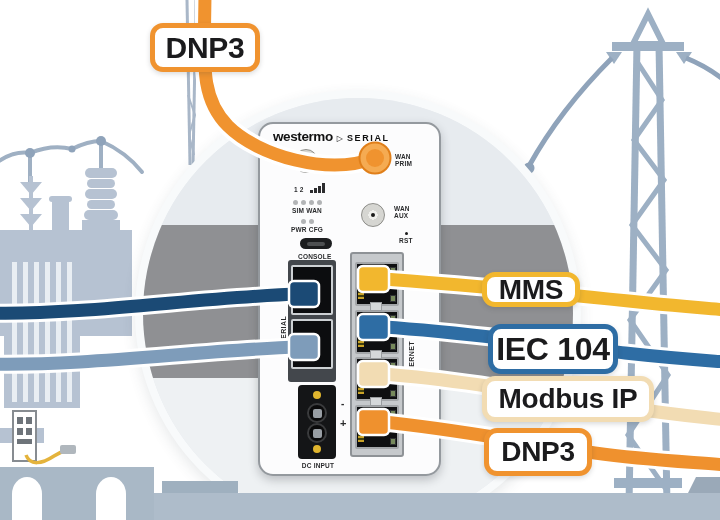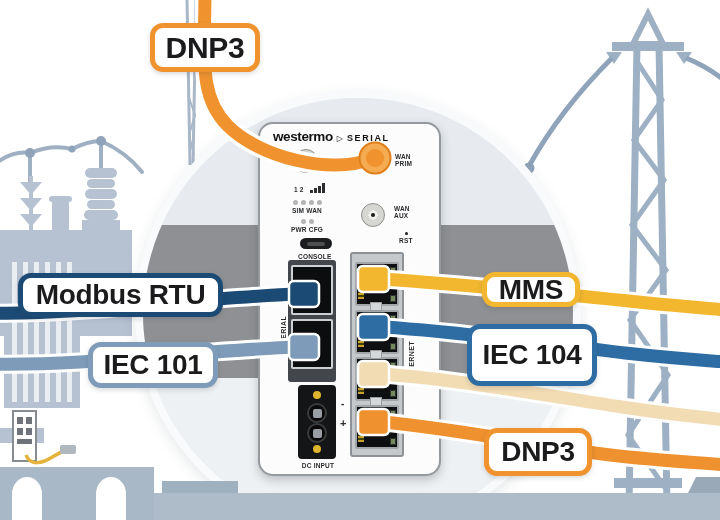--- a/index.html
+++ b/index.html
@@ -248,29 +248,26 @@
 
     <g>
       <circle cx="375" cy="158" r="15.5" fill="#f5ab52" stroke="#e07f1a" stroke-width="2"></circle>
       <circle cx="375" cy="158" r="9" fill="#F0932F" style="fill: rgb(240, 147, 47);"></circle>
     </g>
   </svg>
 
   <div class="plabel" style="left: 150px; top: 23px; width: 110px; height: 49px; font-size: 30px; border-color: rgb(240, 147, 47);">
     <span>DNP3</span>
   </div>
-  <div class="plabel" style="left: 18px; top: 273px; width: 205px; height: 44px; font-size: 28px; border-color: rgb(27, 74, 117);">
-    <span>Modbus RTU</span>
-  </div>
-  <div class="plabel" style="left: 88px; top: 342px; width: 130px; height: 46px; font-size: 28px; border-color: rgb(126, 156, 186);">
-    <span>IEC 101</span>
-  </div>
   <div class="plabel" style="left: 482px; top: 272px; width: 98px; height: 35px; font-size: 28px; border-color: rgb(242, 183, 46);">
     <span>MMS</span>
   </div>
-  <div class="plabel" style="left: 467px; top: 324px; width: 130px; height: 62px; font-size: 28px; border-color: rgb(46, 109, 164);">
+  <div class="plabel" style="left: 488px; top: 324px; width: 130px; height: 50px; font-size: 32px; border-color: rgb(46, 109, 164);">
     <span>IEC 104</span>
+  </div>
+  <div class="plabel" style="left: 482px; top: 376px; width: 172px; height: 46px; font-size: 28px; border-color: rgb(242, 220, 179);">
+    <span>Modbus IP</span>
   </div>
   <div class="plabel" style="left: 484px; top: 428px; width: 108px; height: 48px; font-size: 28px; border-color: rgb(240, 147, 47);">
     <span>DNP3</span>
   </div>
 
 </div>
 
 </body></html>

